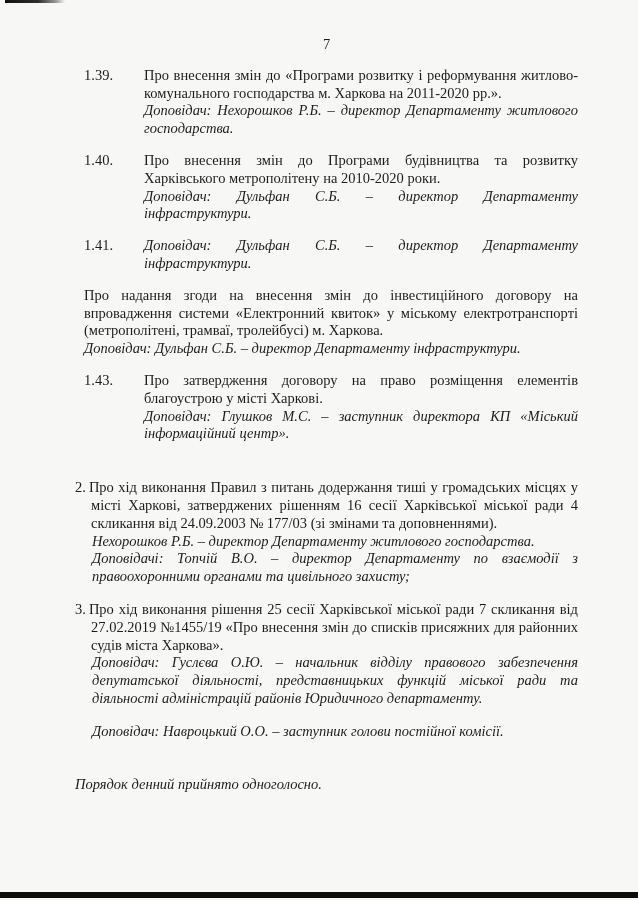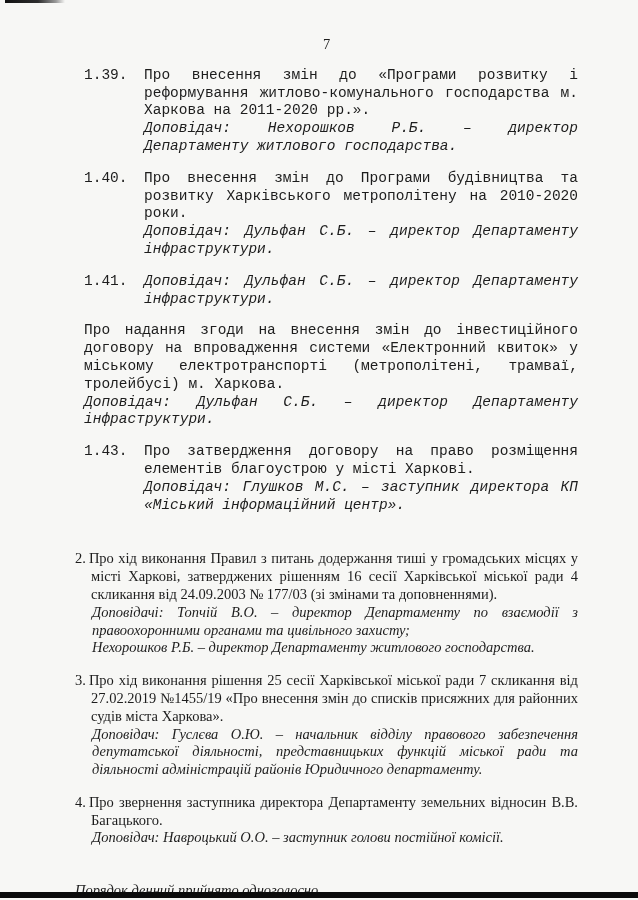--- a/index.html
+++ b/index.html
@@ -42,21 +42,20 @@
   .page-number {
     text-align: center;
     margin-bottom: 13px;
   }
   .subitems {
     margin-left: 9px;
   }
   .subitem {
     display: flex;
     margin-bottom: 14px;
-    font-family: Liberation Mono, monospace;
   }
   .subitem-num {
     width: 60px;
     flex: none;
   }
   .subitem-body {
     flex: 1;
   }
   .subitem-text {
     text-align: justify;
@@ -136,34 +135,33 @@
       </div>
     </div>
 
   </div>
 
   <div class="items">
 
     <div class="item">
       <div class="item-head"><span class="item-num">2.</span><span>Про хід виконання Правил з питань додержання тиші у громадських місцях у місті Харкові, затверджених рішенням 16 сесії Харківської міської ради 4 скликання від 24.09.2003 № 177/03 (зі змінами та доповненнями).</span></div>
       <div class="item-speakers">
+        <div class="speaker">Нехорошков Р.Б. – директор Департаменту житлового господарства.</div>
         <div class="speaker">Доповідачі: Топчій В.О. – директор Департаменту по взаємодії з правоохоронними органами та цивільного захисту;</div>
-        <div class="speaker">Нехорошков Р.Б. – директор Департаменту житлового господарства.</div>
       </div>
     </div>
 
     <div class="item">
       <div class="item-head"><span class="item-num">3.</span><span>Про хід виконання рішення 25 сесії Харківської міської ради 7 скликання від 27.02.2019 №1455/19 «Про внесення змін до списків присяжних для районних судів міста Харкова».</span></div>
       <div class="item-speakers">
         <div class="speaker">Доповідач: Гуслєва О.Ю. – начальник відділу правового забезпечення депутатської діяльності, представницьких функцій міської ради та діяльності адміністрацій районів Юридичного департаменту.</div>
       </div>
     </div>
 
     <div class="item">
-      <div class="item-head"><span class="item-num">4.</span><span>Про звернення заступника директора Департаменту земельних відносин В.В. Багацького.</span></div>
       <div class="item-speakers">
         <div class="speaker">Доповідач: Навроцький О.О. – заступник голови постійної комісії.</div>
       </div>
     </div>
 
   </div>
 
   <div class="closing">Порядок денний прийнято одноголосно.</div>
 
 </div>

